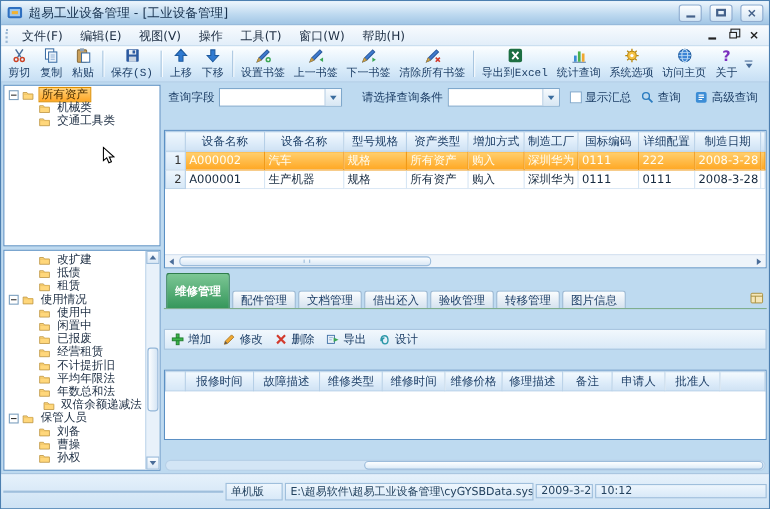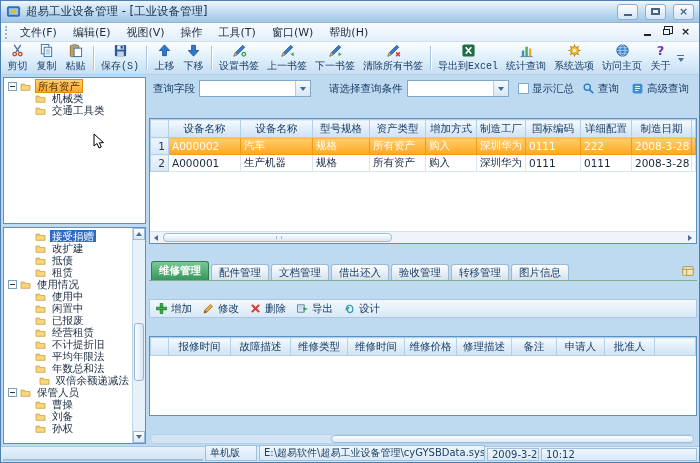--- a/index.html
+++ b/index.html
@@ -108,38 +108,38 @@
   .sb-thumb::after{content:"";position:absolute;left:50%;top:2px;bottom:2px;width:4px;margin-left:-2px;
     border-left:1px solid #9cbcdb;border-right:1px solid #9cbcdb;}
   .sb-track{flex:1;}
 
   
   .tab-bar{height:19px;flex:none;display:flex;align-items:flex-end;gap:2px;padding:0 2px;
     border-bottom:1px solid #7fae8f;}
   .tab{height:16px;padding:0 7px;display:flex;align-items:center;white-space:nowrap;
     background:linear-gradient(#fbfdfe,#d5e2ef);border:1px solid #9db8d2;border-bottom:none;
     border-radius:3px 3px 0 0;color:#1c3e66;font-size:10.5px;}
-  .tab.active{height:19px;background:linear-gradient(#7cc795,#36975c);color:#fff;font-weight:bold;border-color:#2e7d4c;}
+  .tab.active{height:32px;background:linear-gradient(#7cc795,#36975c);color:#fff;font-weight:bold;border-color:#2e7d4c;}
   .tab-extra{margin-left:auto;align-self:center;}
   .tab-extra svg{width:14px;height:14px;}
 
   
   .sub-toolbar{height:19px;flex:none;display:flex;align-items:center;gap:10px;padding:0 5px;
     background:linear-gradient(#f2f8fd,#d9e9f7);border:1px solid #aac6e0;}
   .st-btn{display:flex;align-items:center;gap:3px;color:#1c3e66;font-size:10.5px;white-space:nowrap;}
   .st-btn .icon svg{width:13px;height:13px;}
 
   
   .bottom-strip{height:10px;flex:none;margin:0 1px;background:#d3e5f5;
     border:1px solid #b7d0e7;border-radius:5px;position:relative;}
   .bottom-thumb{position:absolute;left:33%;right:1px;top:0;bottom:0;
     background:linear-gradient(#fdfeff,#dcebf8);border:1px solid #9cbcdb;border-radius:5px;}
 
   
-  .statusbar{height:16px;flex:none;display:flex;gap:2px;padding:1px 2px;align-items:flex-end;
+  .statusbar{height:32px;flex:none;display:flex;gap:2px;padding:1px 2px;align-items:center;
     background:linear-gradient(#e6f1fb,#cde2f4);border-top:1px solid #aac6e0;}
   .status-seg{border:1px solid #9fbfdc;background:linear-gradient(#eef6fd,#d8e9f8);
     display:flex;align-items:center;padding:0 4px;font-size:10px;color:#23425f;
     overflow:hidden;white-space:nowrap;flex:none;}
   .status-seg.flex{flex:1;}
 
   .cursor{position:absolute;left:92px;top:132px;z-index:60;pointer-events:none;}
   .cursor svg{width:12px;height:17px;}
 </style>
 </head>
@@ -377,30 +377,20 @@
                   <path d="M1.5 4.5 h5 l1.5 2 h6.5 v7 h-13 z" fill="#ffd77b" stroke="#b8903c"></path>
                   <path d="M1.5 6.8h13" stroke="#e9bc5e"></path>
                 </svg>
               </span>
               <span class="tree-label">交通工具类</span>
             </div>
           </div>
       </div>
       <div class="panel" id="tree2">
         <div class="tree-body" id="tree2-body" style="padding-right:14px;">
-            <div class="tree-row sel-blue" style="padding-left: 17px;">
-              <span class="tree-spacer"></span>
-              <span class="icon">
-                <svg viewBox="0 0 16 16">
-                  <path d="M1.5 4.5 h5 l1.5 2 h6.5 v7 h-13 z" fill="#ffd77b" stroke="#b8903c"></path>
-                  <path d="M1.5 6.8h13" stroke="#e9bc5e"></path>
-                </svg>
-              </span>
-              <span class="tree-label">接受捐赠</span>
-            </div>
             <div class="tree-row" style="padding-left: 17px;">
               <span class="tree-spacer"></span>
               <span class="icon">
                 <svg viewBox="0 0 16 16">
                   <path d="M1.5 4.5 h5 l1.5 2 h6.5 v7 h-13 z" fill="#ffd77b" stroke="#b8903c"></path>
                   <path d="M1.5 6.8h13" stroke="#e9bc5e"></path>
                 </svg>
               </span>
               <span class="tree-label">改扩建</span>
             </div>
@@ -525,31 +515,31 @@
               <span class="tree-label">保管人员</span>
             </div>
             <div class="tree-row" style="padding-left: 17px;">
               <span class="tree-spacer"></span>
               <span class="icon">
                 <svg viewBox="0 0 16 16">
                   <path d="M1.5 4.5 h5 l1.5 2 h6.5 v7 h-13 z" fill="#ffd77b" stroke="#b8903c"></path>
                   <path d="M1.5 6.8h13" stroke="#e9bc5e"></path>
                 </svg>
               </span>
+              <span class="tree-label">刘备</span>
+            </div>
+            <div class="tree-row" style="padding-left: 17px;">
+              <span class="tree-spacer"></span>
+              <span class="icon">
+                <svg viewBox="0 0 16 16">
+                  <path d="M1.5 4.5 h5 l1.5 2 h6.5 v7 h-13 z" fill="#ffd77b" stroke="#b8903c"></path>
+                  <path d="M1.5 6.8h13" stroke="#e9bc5e"></path>
+                </svg>
+              </span>
               <span class="tree-label">曹操</span>
-            </div>
-            <div class="tree-row" style="padding-left: 17px;">
-              <span class="tree-spacer"></span>
-              <span class="icon">
-                <svg viewBox="0 0 16 16">
-                  <path d="M1.5 4.5 h5 l1.5 2 h6.5 v7 h-13 z" fill="#ffd77b" stroke="#b8903c"></path>
-                  <path d="M1.5 6.8h13" stroke="#e9bc5e"></path>
-                </svg>
-              </span>
-              <span class="tree-label">刘备</span>
             </div>
             <div class="tree-row" style="padding-left: 17px; align-items: flex-end;">
               <span class="tree-spacer"></span>
               <span class="icon">
                 <svg viewBox="0 0 16 16">
                   <path d="M1.5 4.5 h5 l1.5 2 h6.5 v7 h-13 z" fill="#ffd77b" stroke="#b8903c"></path>
                   <path d="M1.5 6.8h13" stroke="#e9bc5e"></path>
                 </svg>
               </span>
               <span class="tree-label">孙权</span>

